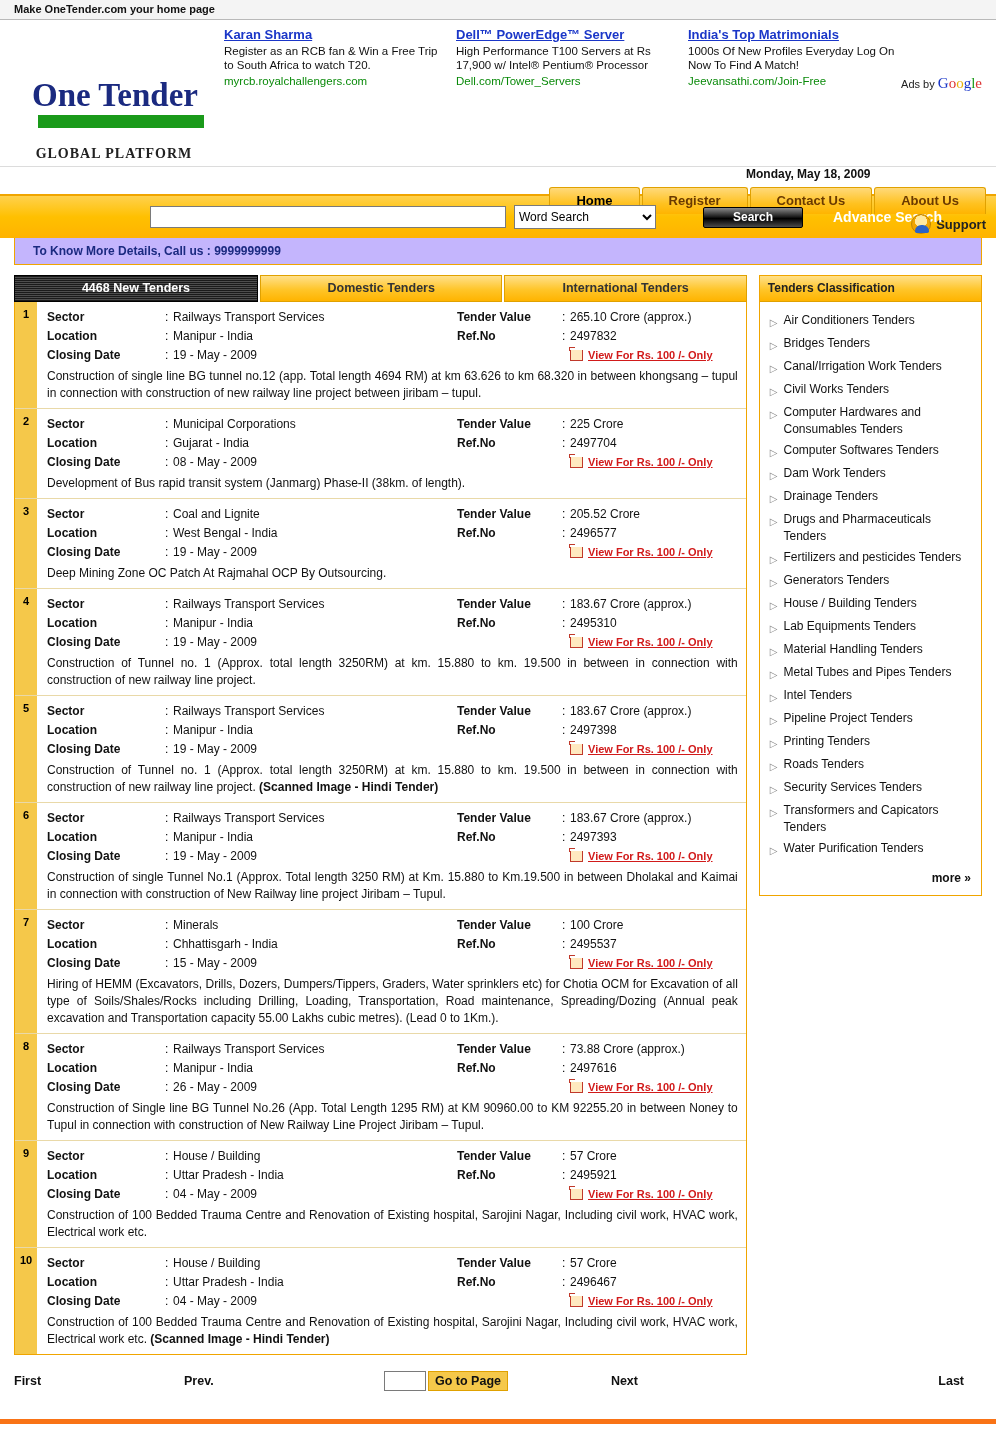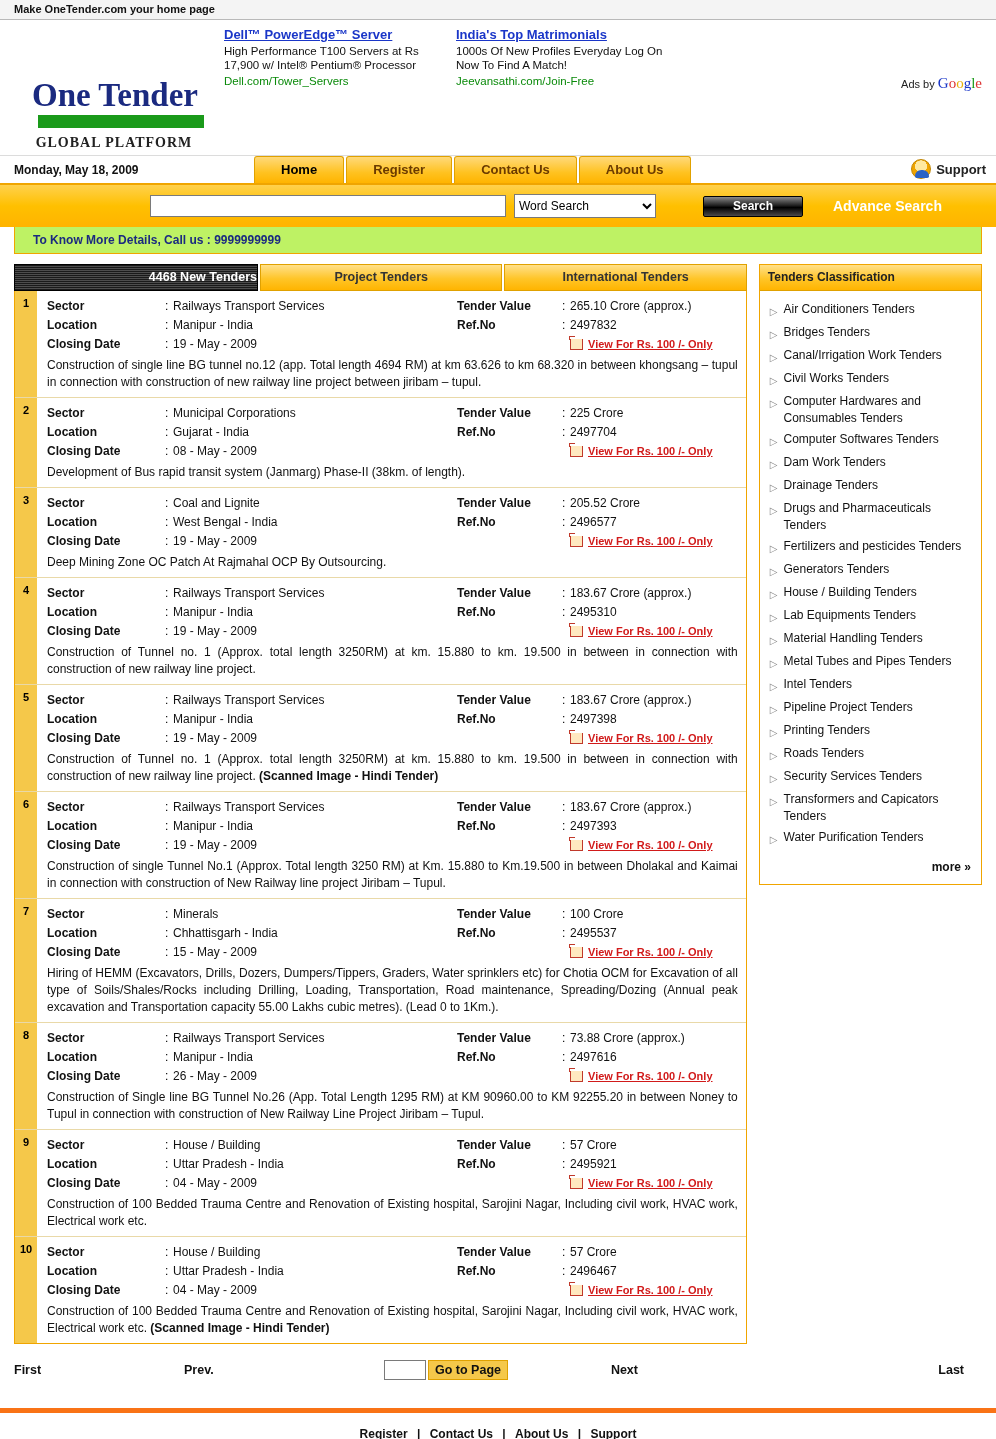--- a/index.html
+++ b/index.html
@@ -46,21 +46,21 @@
     height: 13px;
     margin: 3px 20px 0 24px;
   }
   .logo-sub {
     text-align: center;
     font-family: "Liberation Serif", serif;
     font-weight: bold;
     font-size: 14px;
     letter-spacing: 1px;
     color: #222;
-    margin-top: 7px;
+    margin-top: 18px;
     padding-right: 10px;
   }
   .ads { display: flex; flex: 1; position: relative; }
   .ad { width: 232px; padding-right: 14px; font-size: 11.5px; line-height: 14px; }
   .ad .ad-title {
     color: #1a36c8;
     text-decoration: underline;
     font-weight: bold;
     font-size: 13px;
     display: block;
@@ -81,20 +81,21 @@
 
   
   .navbar {
     display: flex;
     align-items: flex-end;
     height: 30px;
     background: #fff;
     border-top: 1px solid #dcdcdc;
     border-bottom: 2px solid #f0a500;
     padding: 0 10px 0 14px;
+    flex-direction: column;
   }
   .date {
     font-size: 12px;
     font-weight: bold;
     color: #111;
     width: 240px;
     padding-bottom: 6px;
   }
   .nav-tabs { display: flex; gap: 2px; flex: 1; }
   .nav-tab {
@@ -166,21 +167,21 @@
   }
   .adv-search {
     margin-left: 30px;
     font-size: 14px;
     font-weight: bold;
     color: #fff;
   }
   .know-more {
     border: 1px solid #f0a500;
     border-top: none;
-    background: #bef264;
+    background: #c4b5fd;
     margin: 0 14px 0 14px;
     padding: 6px 0 6px 18px;
     font-size: 12px;
     font-weight: bold;
     color: #1b2a80;
   }
 
   
   .main {
     display: flex;
@@ -190,21 +191,21 @@
   .left-col { width: 742px; }
   .right-col { width: 226px; margin-left: 12px; }
 
   .tab-row { display: flex; }
   .tab-new {
     width: 244px;
     background: repeating-linear-gradient(180deg,#1a1a1a 0 1px,#4d4d4d 1px 2px);
     color: #fff;
     font-size: 12.5px;
     font-weight: bold;
-    text-align: right;
+    text-align: center;
     padding: 5px 0 6px 0;
     border: 1px solid #000;
   }
   .tab-dom, .tab-intl {
     flex: 1;
     background: linear-gradient(#ffe08a, #ffc528 55%, #ffb400);
     border: 1px solid #e0a100;
     text-align: center;
     font-size: 12.5px;
     font-weight: bold;
@@ -344,20 +345,25 @@
 
   <div class="homepage-bar">Make OneTender.com your home page</div>
 
   <div class="header">
     <div class="logo-box">
       <div class="logo-one">One Tender</div>
       <div class="logo-bar"></div>
       <div class="logo-sub">GLOBAL PLATFORM</div>
     </div>
     <div class="ads">
+      <div class="ad">
+        <span class="ad-title">Karan Sharma</span>
+        <span class="ad-body">Register as an RCB fan &amp; Win a Free Trip to South Africa to watch T20.</span>
+        <span class="ad-url">myrcb.royalchallengers.com</span>
+      </div>
       <div class="ad">
         <span class="ad-title">Dell™ PowerEdge™ Server</span>
         <span class="ad-body">High Performance T100 Servers at Rs 17,900 w/ Intel® Pentium® Processor</span>
         <span class="ad-url">Dell.com/Tower_Servers</span>
       </div>
       <div class="ad">
         <span class="ad-title">India's Top Matrimonials</span>
         <span class="ad-body">1000s Of New Profiles Everyday Log On Now To Find A Match!</span>
         <span class="ad-url">Jeevansathi.com/Join-Free</span>
       </div>
@@ -393,21 +399,21 @@
     <span class="adv-search">Advance Search</span>
   </div>
 
   <div class="know-more">To Know More Details, Call us : 9999999999</div>
 
   <div class="main">
     <div class="left-col">
 
       <div class="tab-row">
         <div class="tab-new">4468 New Tenders</div>
-        <div class="tab-dom">Project Tenders</div>
+        <div class="tab-dom">Domestic Tenders</div>
         <div class="tab-intl">International Tenders</div>
       </div>
 
       <div class="tender-list" id="tender-list">
           <div class="tender">
             <div class="t-num">1</div>
             <div class="t-body">
               <div class="t-grid">
                 <div class="t-left">
                   <div class="t-row">

